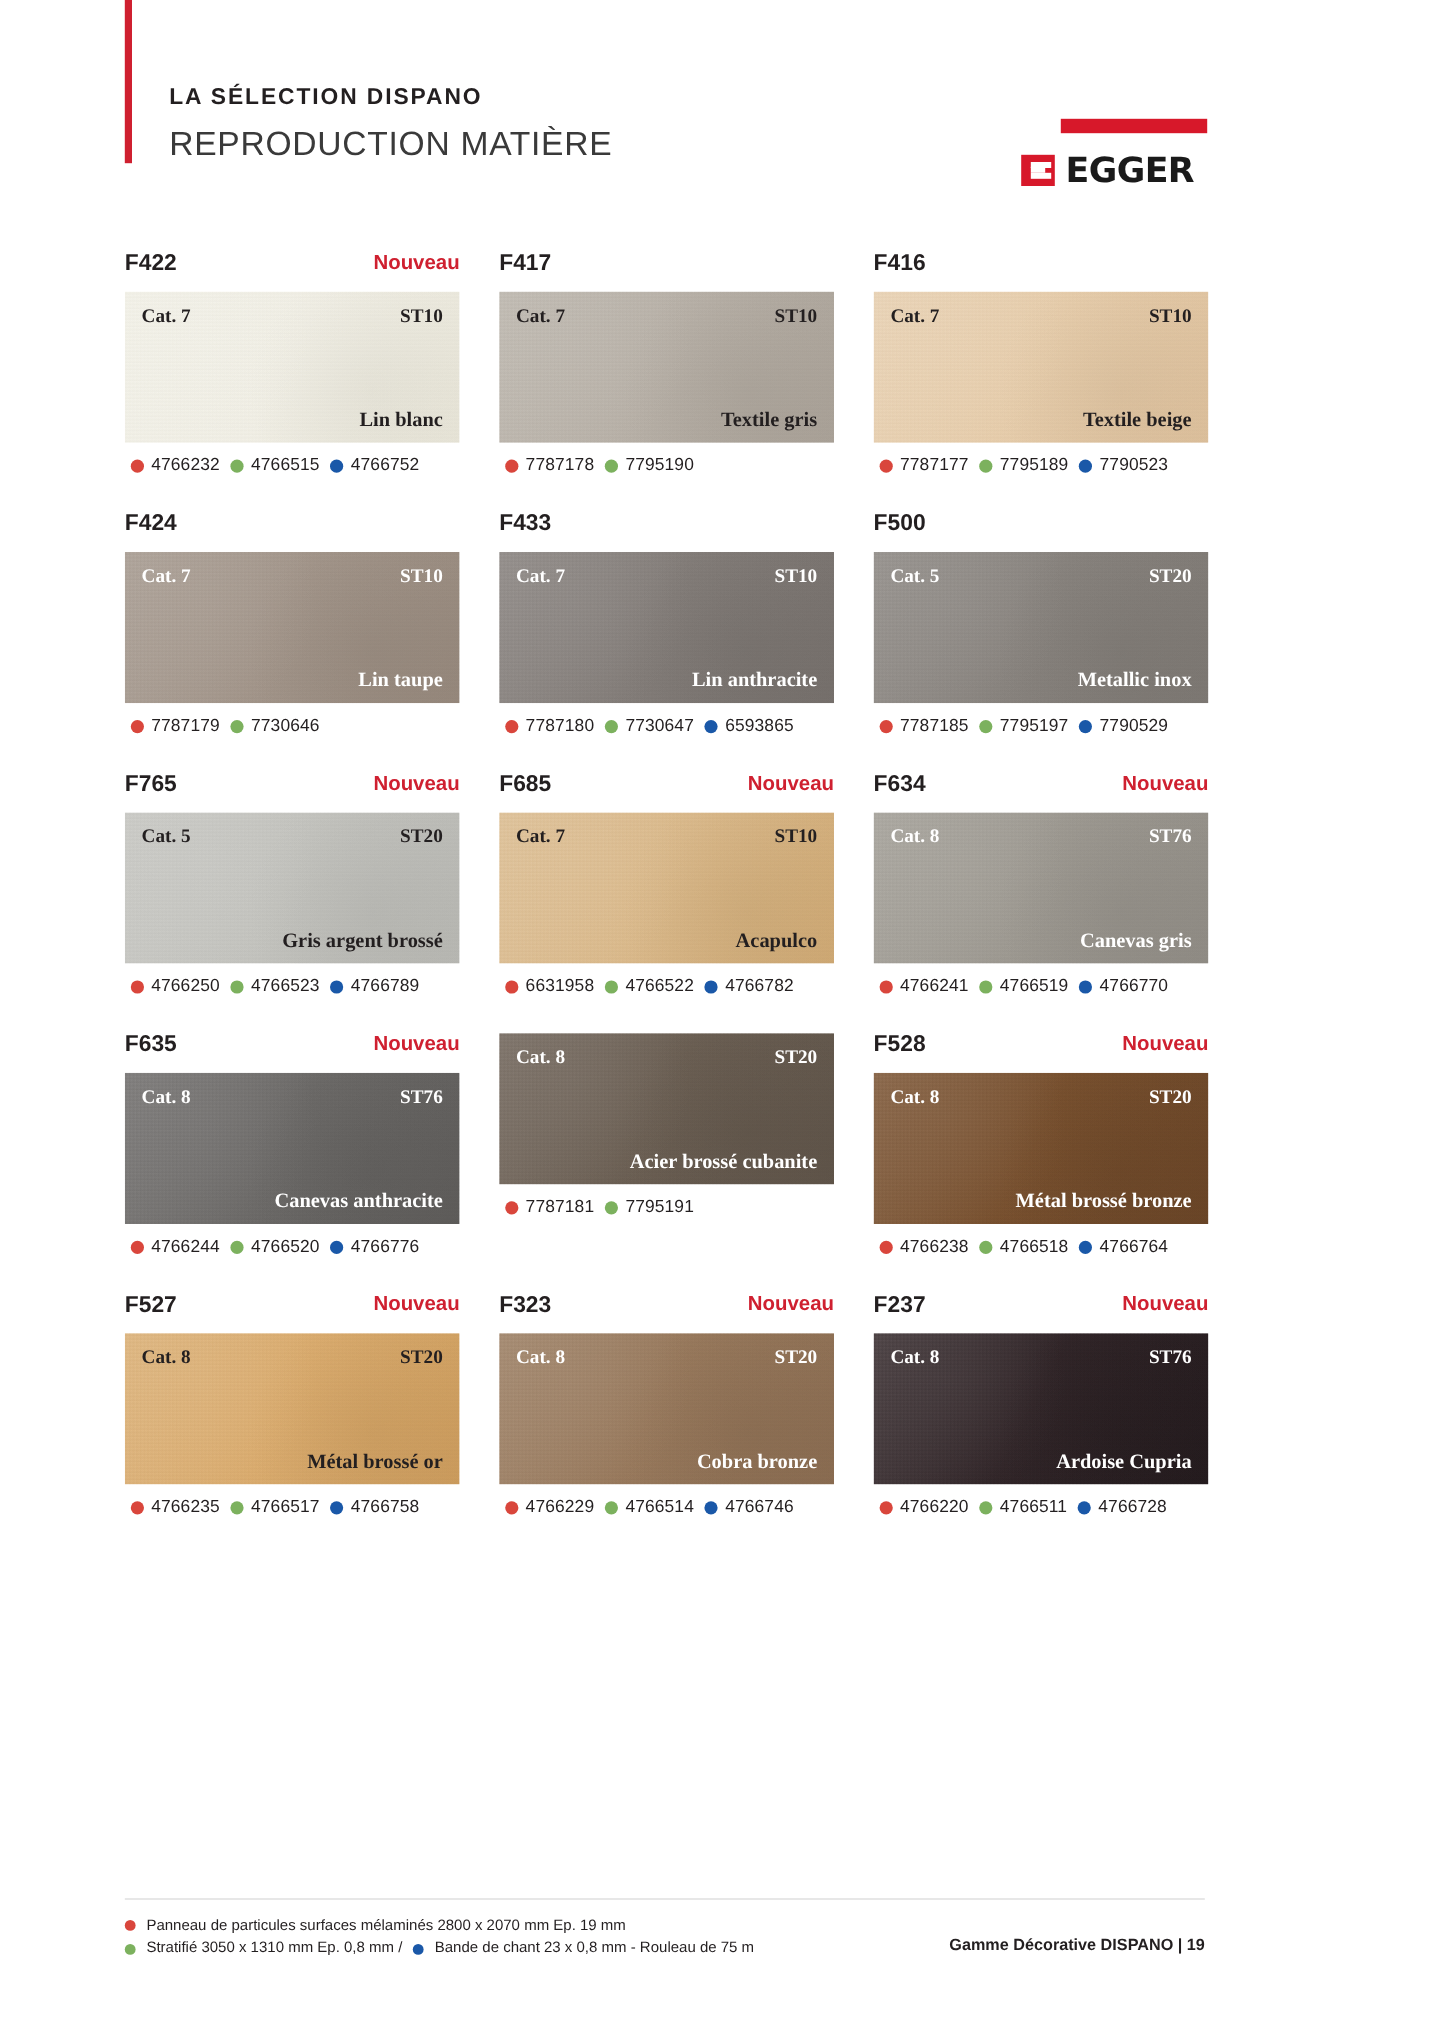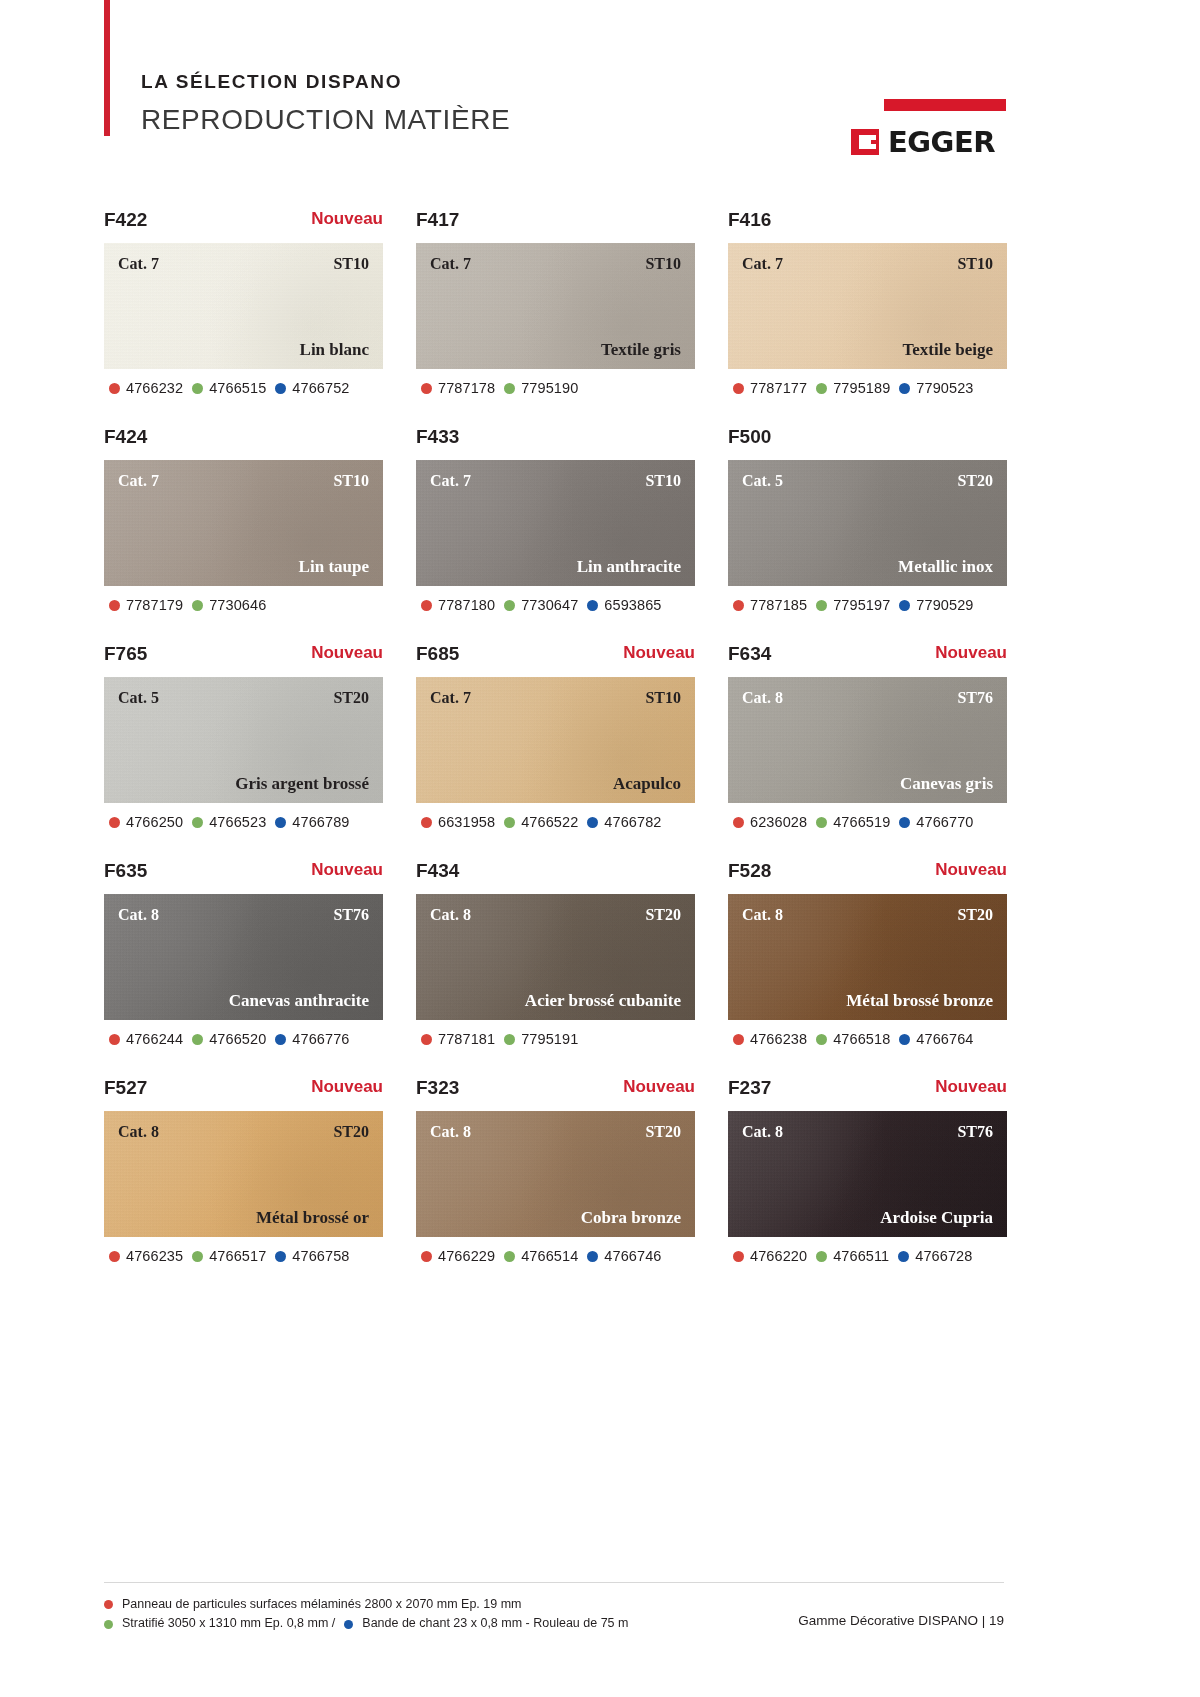--- a/index.html
+++ b/index.html
@@ -213,21 +213,21 @@
     display: flex;
     align-items: center;
     font-size: 12.5px;
     color: #231f20;
     line-height: 1.55;
     gap: 9px;
   }
   .legend-line .dot { width: 9px; height: 9px; }
   .footer-right {
     font-size: 13.5px;
-    font-weight: normal;
+    font-weight: bold;
     color: #231f20;
     padding-top: 18px;
     white-space: nowrap;
     text-align: center;
   }
 </style>
 </head>
 <body>
 
 <div class="header">
@@ -473,21 +473,21 @@
        <div class="swatch-tex" style="background: repeating-linear-gradient(90deg, rgba(144, 140, 133, 0) 0px, rgba(144, 140, 133, 0.15) 1px, rgba(144, 140, 133, 0) 3px), repeating-linear-gradient(0deg, rgba(127, 123, 117, 0) 0px, rgba(127, 123, 117, 0.133) 1px, rgba(127, 123, 117, 0) 3px), radial-gradient(circle at 22% 32%, rgba(177, 174, 167, 0.333) 0%, transparent 42%), radial-gradient(circle at 74% 66%, rgba(127, 123, 117, 0.267) 0%, transparent 46%), linear-gradient(118deg, rgb(177, 174, 167) 0%, rgb(160, 156, 148) 48%, rgb(144, 140, 133) 100%);"></div>
        <div class="swatch-top">
          <span class="t-light">Cat. 8</span>
          <span class="t-light">ST76</span>
        </div>
        <div class="swatch-name t-light">Canevas gris</div>
      </div>
      <div class="refs">
         <div class="ref">
        <span class="dot dot-panneau"></span>
-       <span>6236028</span>
+       <span>4766241</span>
      </div>
         <div class="ref">
        <span class="dot dot-stratifie"></span>
        <span>4766519</span>
      </div>
         <div class="ref">
        <span class="dot dot-chant"></span>
        <span>4766770</span>
      </div>
       </div>
@@ -514,24 +514,20 @@
        <span class="dot dot-stratifie"></span>
        <span>4766520</span>
      </div>
         <div class="ref">
        <span class="dot dot-chant"></span>
        <span>4766776</span>
      </div>
       </div>
     </div>
     <div class="card">
-      <div class="card-head">
-       <div class="card-code">F434</div>
-       <div class="card-new"></div>
-     </div>
      <div class="swatch">
        <div class="swatch-tex" style="background: repeating-linear-gradient(90deg, rgba(95, 84, 73, 0) 0px, rgba(95, 84, 73, 0.15) 1px, rgba(95, 84, 73, 0) 3px), repeating-linear-gradient(0deg, rgba(84, 74, 64, 0) 0px, rgba(84, 74, 64, 0.133) 1px, rgba(84, 74, 64, 0) 3px), radial-gradient(circle at 22% 32%, rgba(135, 125, 116, 0.333) 0%, transparent 42%), radial-gradient(circle at 74% 66%, rgba(84, 74, 64, 0.267) 0%, transparent 46%), linear-gradient(118deg, rgb(135, 125, 116) 0%, rgb(109, 97, 85) 48%, rgb(95, 84, 73) 100%);"></div>
        <div class="swatch-top">
          <span class="t-light">Cat. 8</span>
          <span class="t-light">ST20</span>
        </div>
        <div class="swatch-name t-light">Acier brossé cubanite</div>
      </div>
      <div class="refs">
         <div class="ref">

